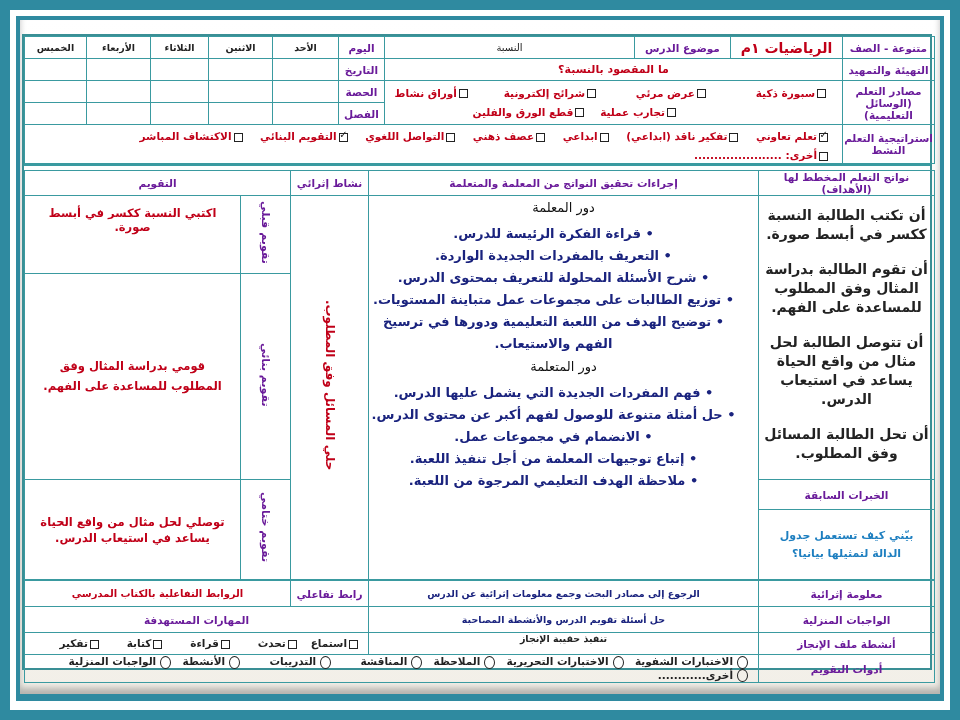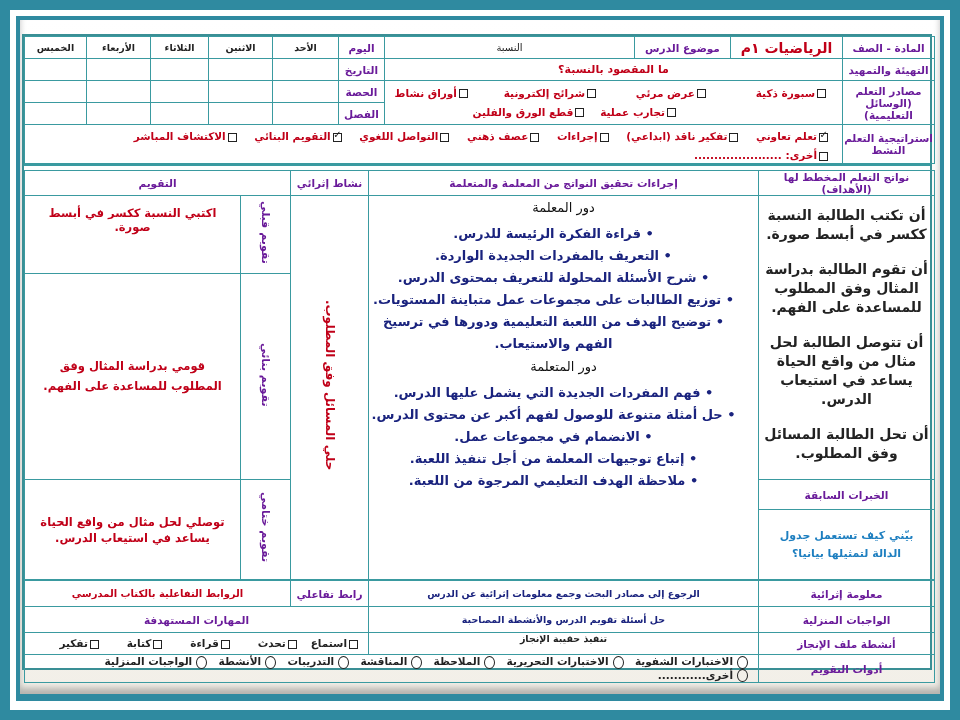--- a/index.html
+++ b/index.html
@@ -62,21 +62,21 @@
         <col style="width:250px">
       <col style="width:46px">
         <col style="width:66px">
         <col style="width:64px">
         <col style="width:58px">
         <col style="width:64px">
         <col style="width:62px">
     </colgroup>
     <tbody>
         <tr style="height:22px">
-      <td class="lbl">المادة - الصف</td>
+      <td class="lbl">متنوعة - الصف</td>
       <td class="red" style="font-size:14px">الرياضيات ١م</td>
       <td class="lbl">موضوع الدرس</td>
       <td class="dk" style="font-size:10px;font-weight:normal">النسبة</td>
       <td class="lbl">اليوم</td>
       <td class="dk" style="font-size:9.5px">الأحد</td>
       <td class="dk" style="font-size:9.5px">الاثنين</td>
       <td class="dk" style="font-size:9.5px">الثلاثاء</td>
       <td class="dk" style="font-size:9.5px">الأربعاء</td>
       <td class="dk" style="font-size:9.5px">الخميس</td>
     </tr>
@@ -117,21 +117,21 @@
           <td></td>
           <td></td>
           <td></td>
           <td></td>
     </tr>
     <tr style="height:36px">
       <td class="lbl">استراتيجية التعلم النشط</td>
       <td colspan="9" class="red" style="text-align:right;padding-right:8px">
         <span class="opt"><span class="chk on"></span><span>تعلم تعاوني</span></span>
         <span class="opt"><span class="chk"></span><span>تفكير ناقد (ابداعي)</span></span>
-        <span class="opt"><span class="chk"></span><span>إجراءات</span></span>
+        <span class="opt"><span class="chk"></span><span>ابداعي</span></span>
         <span class="opt"><span class="chk"></span><span>عصف ذهني</span></span>
         <span class="opt"><span class="chk"></span><span>التواصل اللغوي</span></span>
         <span class="opt"><span class="chk on"></span><span>التقويم البنائي</span></span>
         <span class="opt"><span class="chk"></span><span>الاكتشاف المباشر</span></span>
         <span class="opt"><span class="chk"></span><span>أخرى: ......................</span></span>
       </td>
     </tr>
   </tbody>
     </table>
 
@@ -229,21 +229,21 @@
         <span class="opt"><span class="chk"></span><span>تفكير</span></span>
       </td>
     </tr>
     <tr style="height:24px">
       <td class="lbl">أدوات التقويم</td>
       <td colspan="3" class="dk" style="text-align:right;padding-right:4px;font-size:9.5px">
         <span class="opt" style="margin:0 2px"><span class="circ"></span><span>الاختبارات الشفوية</span></span>
         <span class="opt" style="margin:0 2px"><span class="circ"></span><span>الاختبارات التحريرية</span></span>
         <span class="opt" style="margin:0 2px"><span class="circ"></span><span>الملاحظة</span></span>
         <span class="opt" style="margin:0 2px"><span class="circ"></span><span>المناقشة</span></span>
-        <span class="opt" style="margin:0 2px"><span class="circ"></span><span>التدريبات</span></span>
+        <span class="opt" style="margin:0 20px"><span class="circ"></span><span>التدريبات</span></span>
         <span class="opt" style="margin:0 2px"><span class="circ"></span><span>الأنشطة</span></span>
         <span class="opt" style="margin:0 2px"><span class="circ"></span><span>الواجبات المنزلية</span></span>
         <span class="opt" style="margin:0 2px"><span class="circ"></span><span>أخرى............</span></span>
       </td>
     </tr>
   </tbody>
     </table>
 </div>
 
 </body></html>

